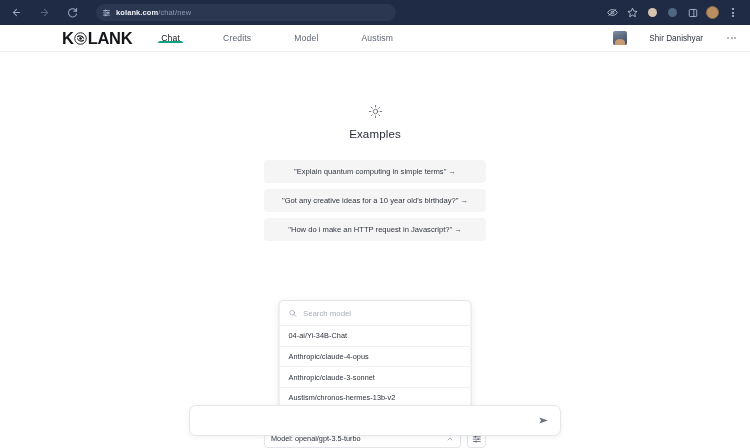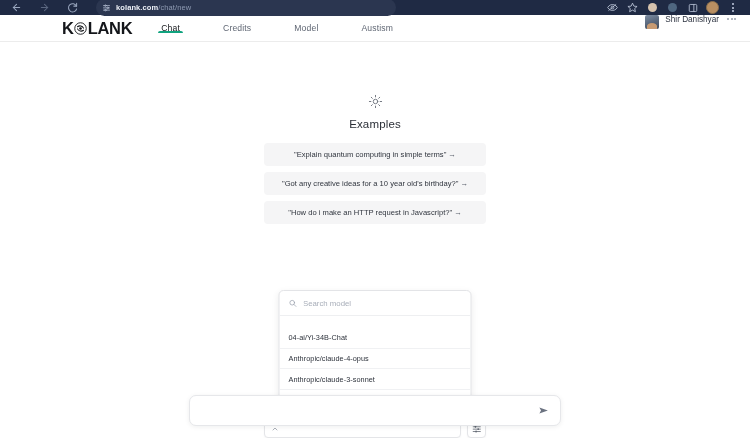--- a/index.html
+++ b/index.html
@@ -7,21 +7,21 @@
   html, body {
     width: 750px;
     height: 448px;
     overflow: hidden;
     font-family: "Liberation Sans", sans-serif;
     background: #ffffff;
   }
 
   
   .browser-bar {
-    height: 15px;
+    height: 25px;
     background: #1f2a44;
     display: flex;
     align-items: center;
     padding: 0 6px;
     gap: 8px;
   }
   .nav-btn {
     width: 20px; height: 20px;
     display: flex; align-items: center; justify-content: center;
     color: #9aa7bf;
@@ -129,22 +129,22 @@
     left: 10px; right: 10px; bottom: 0;
     height: 1.6px;
     background: #10a37f;
     border-radius: 2px 2px 0 0;
   }
 
   .header-spacer { flex: 1; }
 
   .user-box {
     display: flex;
-    align-items: flex-start;
-    gap: 6px;
+    align-items: center;
+    gap: 22px;
     flex: none;
   }
   .user-avatar {
     width: 14px; height: 14px;
     border-radius: 2px;
     background: linear-gradient(160deg,#7e8ea3 0%,#5d6b80 45%,#3f4a5a 100%);
     position: relative;
     overflow: hidden;
     flex: none;
   }
@@ -188,21 +188,21 @@
     flex-direction: column;
     align-items: center;
   }
 
   .sun-icon { color: #6e737d; margin-bottom: 5px; }
 
   .examples-title {
     font-size: 11.5px;
     color: #2b2f37;
     letter-spacing: .15px;
-    margin-bottom: 13px;
+    margin-bottom: 20px;
   }
 
   .example-card {
     width: 222px;
     min-height: 23px;
     background: #f5f5f6;
     border-radius: 4px;
     margin-bottom: 6px;
     display: flex;
     align-items: center;
@@ -226,21 +226,20 @@
     top: 248px;
     width: 193px;
     height: 124px;
     background: #ffffff;
     border: 1px solid #e3e4e7;
     border-radius: 5px;
     box-shadow: 0 2px 7px rgba(15,20,30,.07);
     overflow: hidden;
     display: flex;
     flex-direction: column;
-    gap: 12px;
   }
   .model-search {
     height: 25px;
     display: flex;
     align-items: center;
     gap: 6px;
     padding: 0 9px;
     border-bottom: 1px solid #eeeff1;
     flex: none;
   }
@@ -530,20 +529,21 @@
         <span>Anthropic/claude-3-sonnet</span>
       </div>
       <div class="model-row">
         <span>Austism/chronos-hermes-13b-v2</span>
       </div>
     </div>
   </div>
 
   <div class="selector-row">
     <div class="model-select">
+      <span class="model-select-label">Model: openai/gpt-3.5-turbo</span>
       <span class="chev">
         <svg width="8" height="8" viewBox="0 0 24 24" fill="none" stroke="currentColor" stroke-width="2.2" stroke-linecap="round" stroke-linejoin="round">
           <polyline points="6 15 12 9 18 15"></polyline>
         </svg>
       </span>
     </div>
     <div class="tune-btn">
       <span>
         <svg width="9.5" height="9.5" viewBox="0 0 24 24" fill="none" stroke="currentColor" stroke-width="2" stroke-linecap="round">
           <line x1="3" y1="7" x2="21" y2="7"></line>

